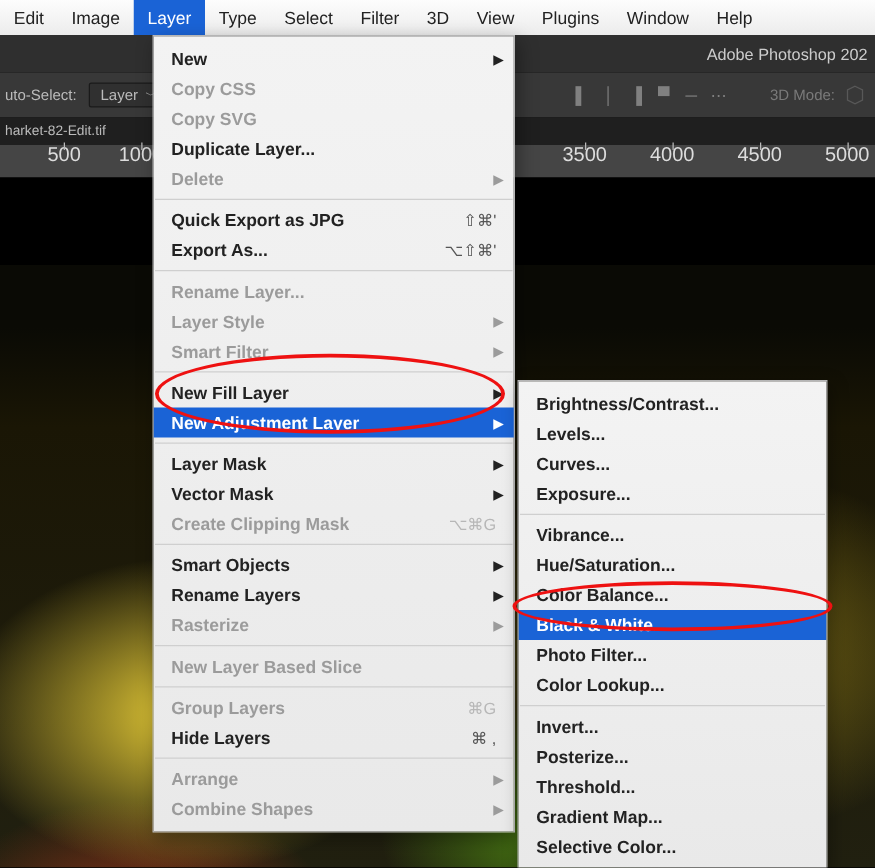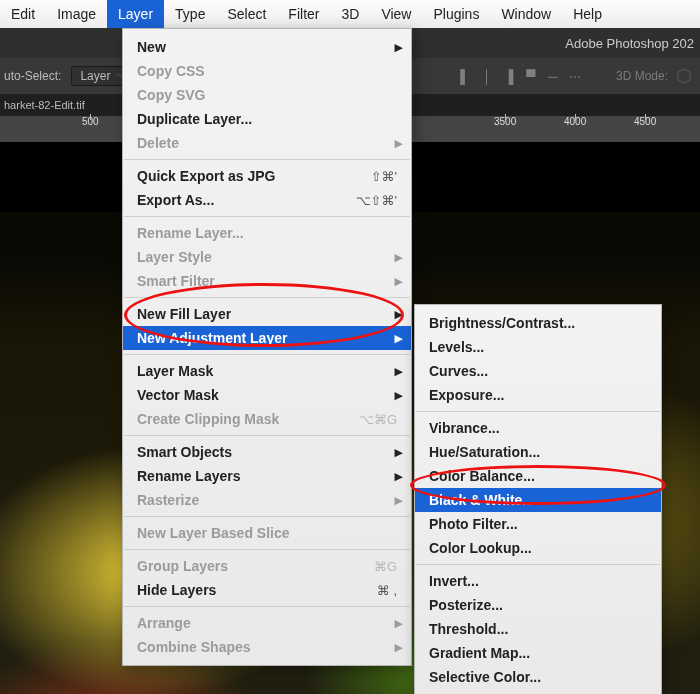--- a/index.html
+++ b/index.html
@@ -14,21 +14,21 @@
   .ps-strip1 { position:absolute; top:28px; left:0; width:700px; height:30px; background:#2f2f2f; color:#ccc; font-size:13px; display:flex; align-items:center; justify-content:flex-end; padding-right:6px;}
   .ps-strip2 { position:absolute; top:58px; left:0; width:700px; height:36px; background:#383838; color:#bbb; font-size:12px; display:flex; align-items:center; }
   .ps-strip2 .left { display:flex; align-items:center; gap:10px; padding-left:4px;}
   .ps-strip2 .sel { border:1px solid #1a1a1a; background:#303030; padding:2px 8px; border-radius:2px; display:flex; align-items:center; gap:6px; font-size:12px;}
   .ps-strip2 .right { margin-left:auto; display:flex; align-items:center; gap:4px; padding-right:8px;}
   .align-ico { width:18px; height:18px; display:flex; align-items:center; justify-content:center; opacity:.55; font-size:13px;}
   .mode3d { color:#7a7a7a; font-size:12px; margin-left:28px; margin-right:4px;}
   .cube3d { width:16px; height:16px; opacity:.4;}
   .ps-tabbar { position:absolute; top:94px; left:0; width:700px; height:22px; background:#1f1f1f; color:#bbb; font-size:11px; display:flex; align-items:center; padding-left:4px;}
   .ps-ruler { position:absolute; top:116px; left:0; width:700px; height:26px; background:#454545; color:#ddd; font-size:10px; display:flex; align-items:flex-start; }
-  .ps-ruler .tick { position:absolute; top:0; font-size:10px; color:#ddd;margin-left:44px; }
+  .ps-ruler .tick { position:absolute; top:0; font-size:16px; color:#ddd; }
   .ps-ruler .tick::before{content:"";position:absolute;left:50%;top:-2px;width:1px;height:6px;background:#bbb;}
 
   
   .canvas { position:absolute; top:142px; left:0; width:700px; height:552px;
     background:
       radial-gradient(ellipse 260px 180px at 150px 430px, rgba(255,225,60,.9), rgba(150,120,0,0) 70%),
       radial-gradient(ellipse 180px 140px at 430px 520px, rgba(80,140,20,.85), rgba(0,0,0,0) 70%),
       radial-gradient(ellipse 300px 200px at 560px 380px, rgba(210,180,30,.55), rgba(0,0,0,0) 75%),
       radial-gradient(ellipse 220px 150px at 110px 610px, rgba(200,60,30,.75), rgba(0,0,0,0) 75%),
       linear-gradient(#000 0 70px, #0a0a05 70px 120px, #1a1605 200px, #212010 100%);

